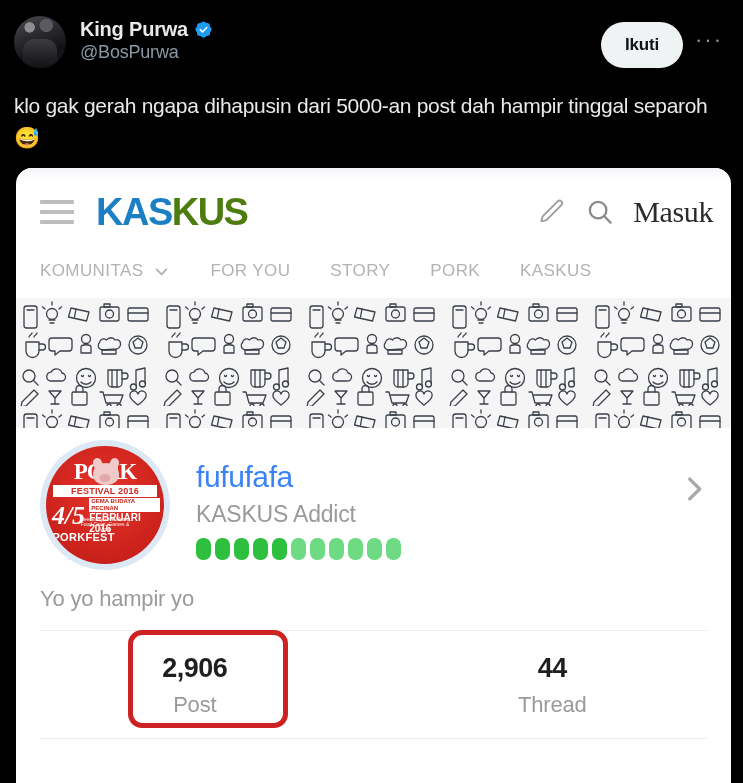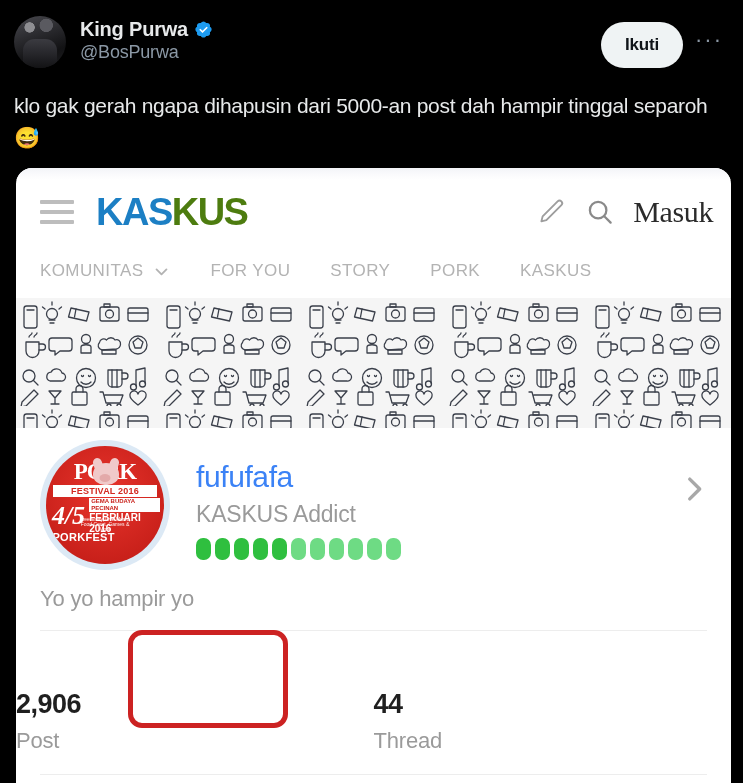--- a/index.html
+++ b/index.html
@@ -139,21 +139,21 @@
   .k-reps { display:flex; gap:4px; margin-top:10px; }
   .k-reps i { display:block; width:15px; height:22px; border-radius:7px; }
 
   .k-chevron { margin-left:auto; padding-top:28px; cursor:pointer; }
 
   .k-status { padding:16px 24px 0 24px; font-size:22px; color:#9a9a9a; letter-spacing:-0.2px; }
 
   .k-divider { height:1px; background:#ededed; margin:18px 24px 0 24px; }
 
   .k-stats { display:flex; padding:0; position:relative; }
-  .k-stat { flex:1 1 50%; text-align:left; padding:22px 0 20px 0; cursor:pointer;margin-top:36px; }
+  .k-stat { flex:1 1 50%; text-align:center; padding:22px 0 20px 0; cursor:pointer; }
   .k-stat-num { font-size:27px; color:#1f1f1f; font-weight:bold; letter-spacing:-0.5px; }
   .k-stat-label { font-size:22px; color:#9a9a9a; margin-top:8px; letter-spacing:-0.2px; }
 
   .highlight-box {
     position:absolute; left:112px; top:-1px; width:160px; height:98px;
     border:5px solid #cc2222; border-radius:14px; pointer-events:none;
   }
   .k-divider-bottom { height:1px; background:#ededed; margin:0 24px; }
 </style>
 </head>

